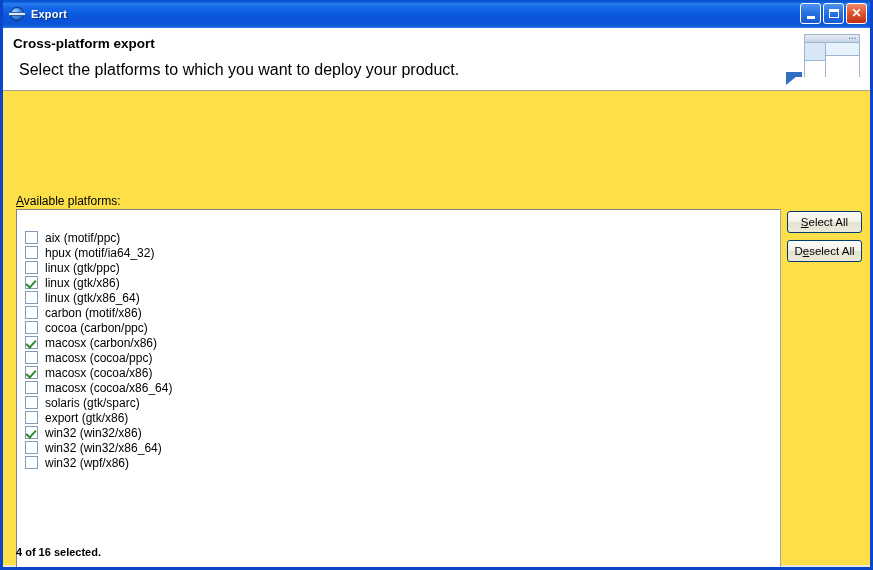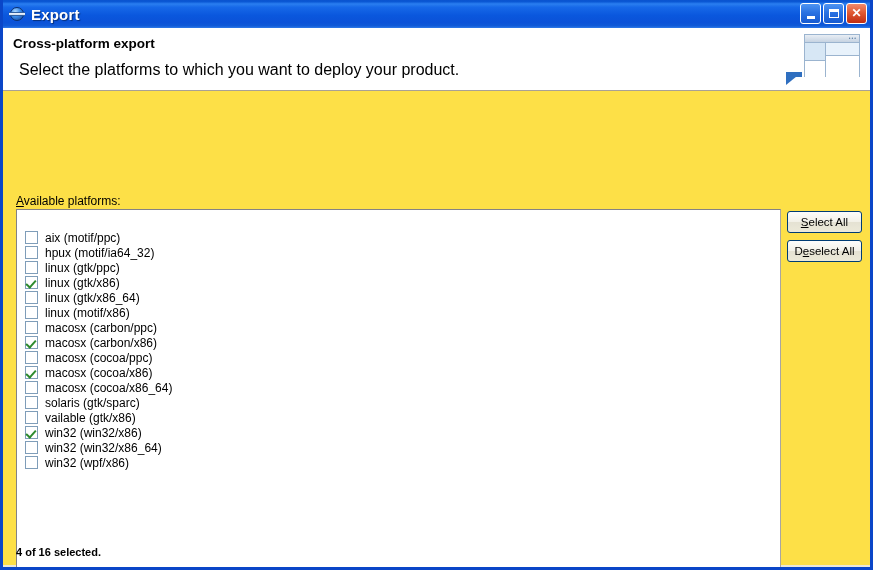--- a/index.html
+++ b/index.html
@@ -55,21 +55,21 @@
     position: absolute;
     left: 0px; top: 6px;
     width: 16px; height: 4px;
     background: linear-gradient(to bottom, #f2f6fb, #cbdcf2);
     border-top: 1px solid #2f5f9f;
     border-bottom: 1px solid #2f5f9f;
     box-sizing: border-box;
   }
   #title-text {
     color: #ffffff;
-    font-size: 15px;
+    font-size: 11px;
     font-weight: bold;
     text-shadow: 1px 1px 1px rgba(0,0,0,0.45);
     letter-spacing: .2px;
     line-height: 1;
   }
   #title-buttons {
     position: absolute;
     right: 3px; top: 3px;
     display: flex;
     gap: 2px;
@@ -318,25 +318,25 @@
         <div class="plat-row">
           <span class="cbox checked"></span>
           <span>linux (gtk/x86)</span>
         </div>
         <div class="plat-row">
           <span class="cbox"></span>
           <span>linux (gtk/x86_64)</span>
         </div>
         <div class="plat-row">
           <span class="cbox"></span>
-          <span>linux (motif/x86)</span>
-        </div>
-        <div class="plat-row">
-          <span class="cbox"></span>
-          <span>macosx (carbon/ppc)</span>
+          <span>carbon (motif/x86)</span>
+        </div>
+        <div class="plat-row">
+          <span class="cbox"></span>
+          <span>cocoa (carbon/ppc)</span>
         </div>
         <div class="plat-row">
           <span class="cbox checked"></span>
           <span>macosx (carbon/x86)</span>
         </div>
         <div class="plat-row">
           <span class="cbox"></span>
           <span>macosx (cocoa/ppc)</span>
         </div>
         <div class="plat-row">
@@ -346,21 +346,21 @@
         <div class="plat-row">
           <span class="cbox"></span>
           <span>macosx (cocoa/x86_64)</span>
         </div>
         <div class="plat-row">
           <span class="cbox"></span>
           <span>solaris (gtk/sparc)</span>
         </div>
         <div class="plat-row">
           <span class="cbox"></span>
-          <span>vailable (gtk/x86)</span>
+          <span>export (gtk/x86)</span>
         </div>
         <div class="plat-row">
           <span class="cbox checked"></span>
           <span>win32 (win32/x86)</span>
         </div>
         <div class="plat-row">
           <span class="cbox"></span>
           <span>win32 (win32/x86_64)</span>
         </div>
         <div class="plat-row">

